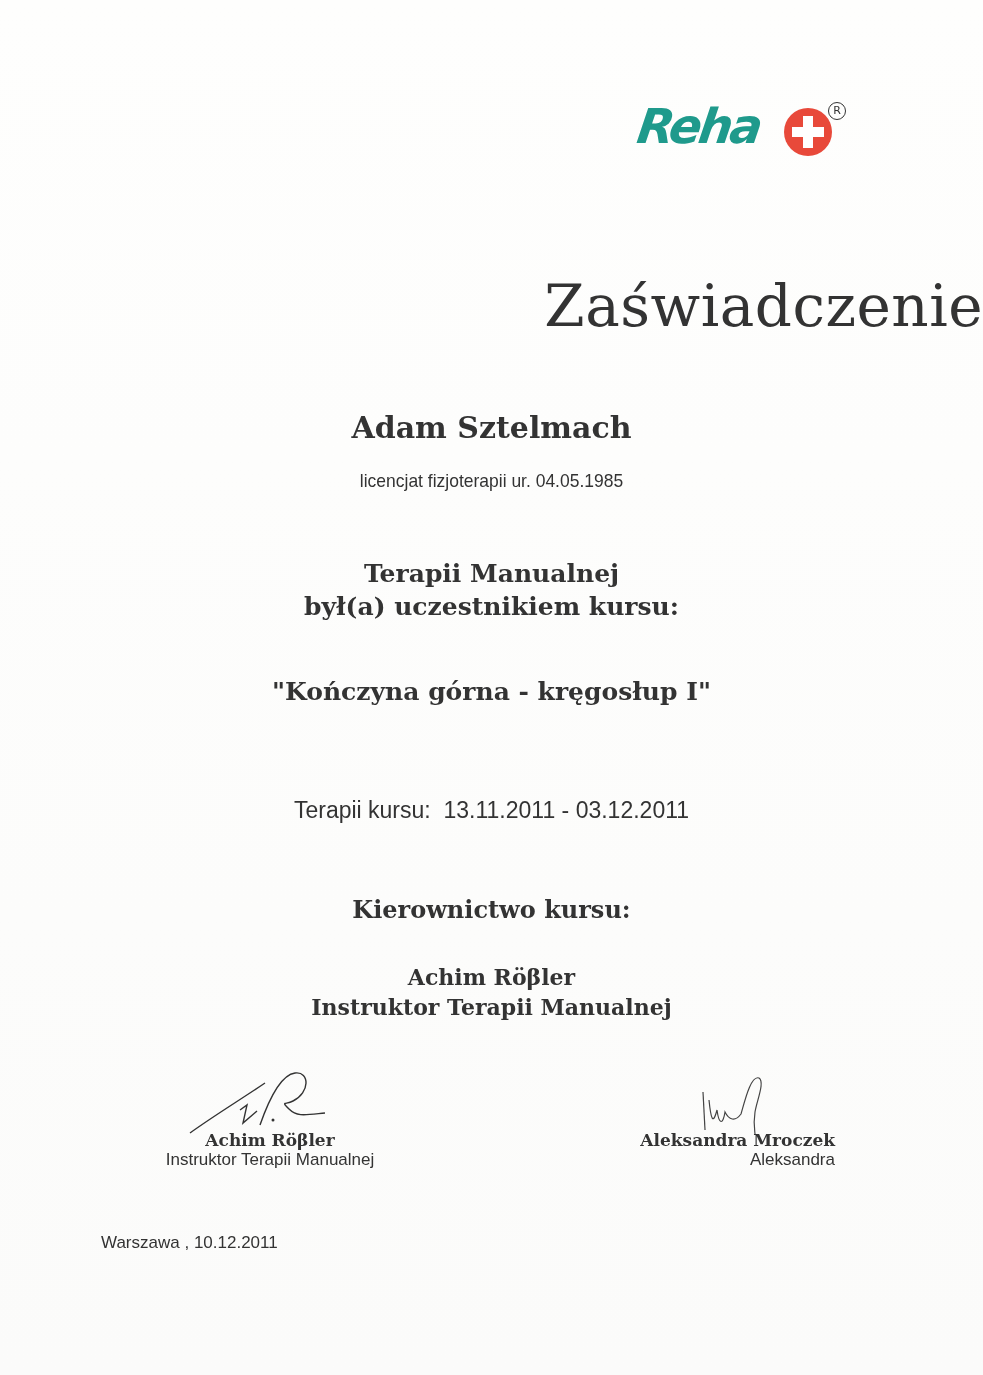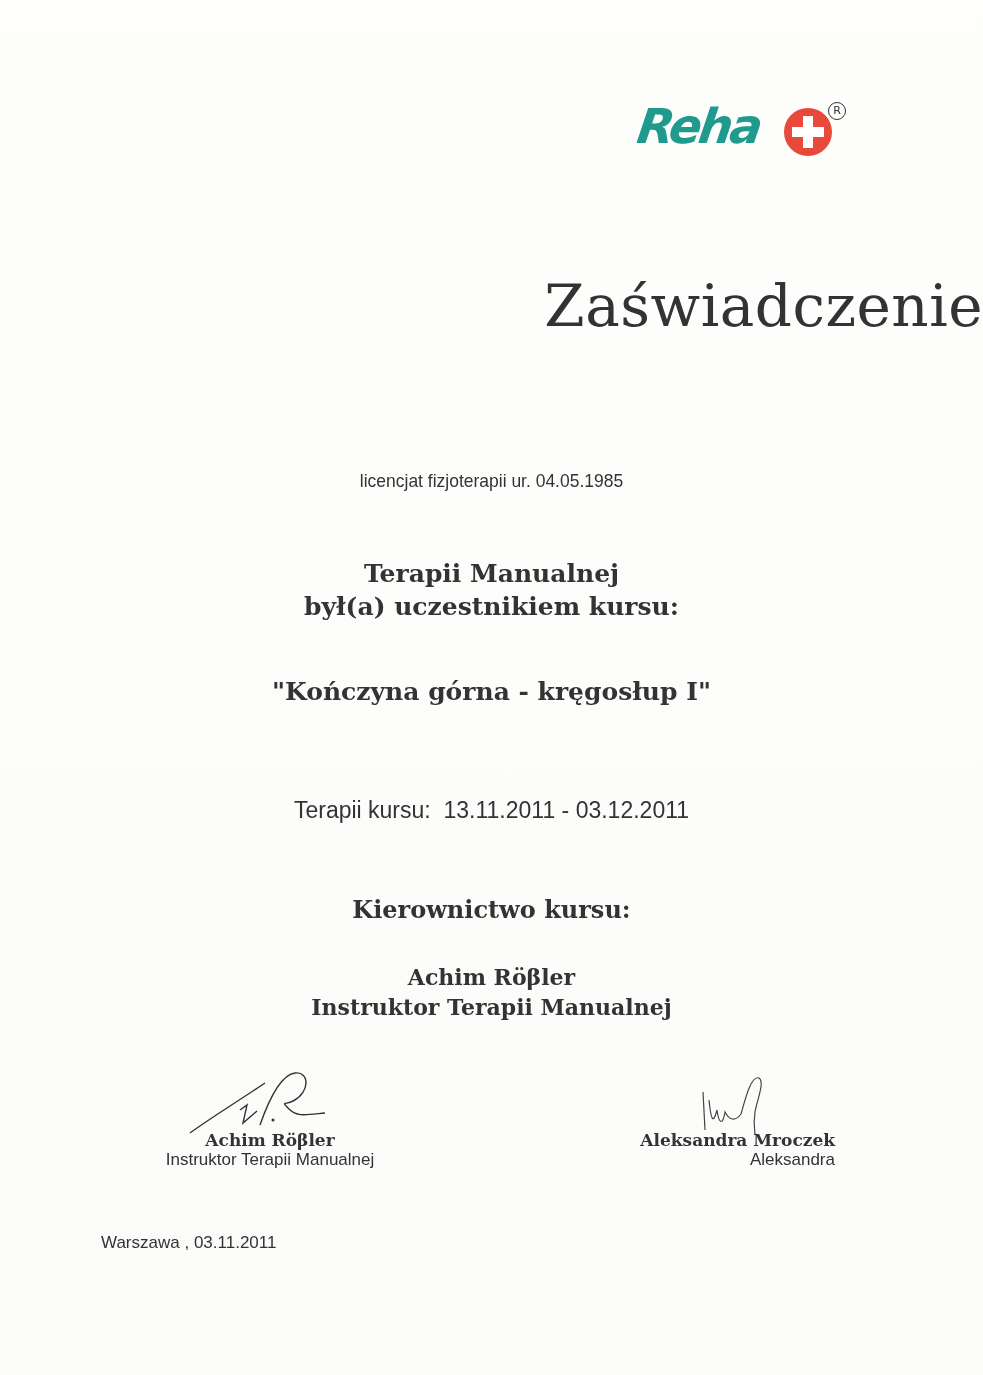--- a/index.html
+++ b/index.html
@@ -87,20 +87,21 @@
   <div class="logo">
     <div class="logo-text">Reha</div>
     <div class="logo-cross-circle">
       <div class="bar-h"></div>
         <div class="bar-v"></div>
     </div>
     <div class="logo-reg">R</div>
   </div>
 
   <div class="center title">Zaświadczenie</div>
+  <div class="center name">Adam Sztelmach</div>
   <div class="center subname">licencjat fizjoterapii ur. 04.05.1985</div>
 
   <div class="center participant">
     <div>Terapii Manualnej</div>
     <div>był(a) uczestnikiem kursu:</div>
   </div>
 
   <div class="center course-title">"Kończyna górna - kręgosłup I"</div>
 
   <div class="center term">
@@ -136,14 +137,14 @@
       <path d="M14 30 C 16 50, 18 55, 22 40 C 24 55, 28 55, 30 42 C 34 50, 40 52, 46 44 C 50 30, 56 5, 64 8 C 70 12, 62 30, 60 42 C 58 55, 60 62, 60 64" stroke="#444" stroke-width="1.2" fill="none"></path>
     </svg>
   </div>
   <div class="sig-block sig-right">
     <div class="sig-text">
       <div class="sig-name">Aleksandra Mroczek</div>
       <div class="sig-role">Aleksandra</div>
     </div>
   </div>
 
-  <div class="footer">Warszawa , 03.11.2011</div>
+  <div class="footer">Warszawa , 10.12.2011</div>
 </div>
 
 </body></html>

